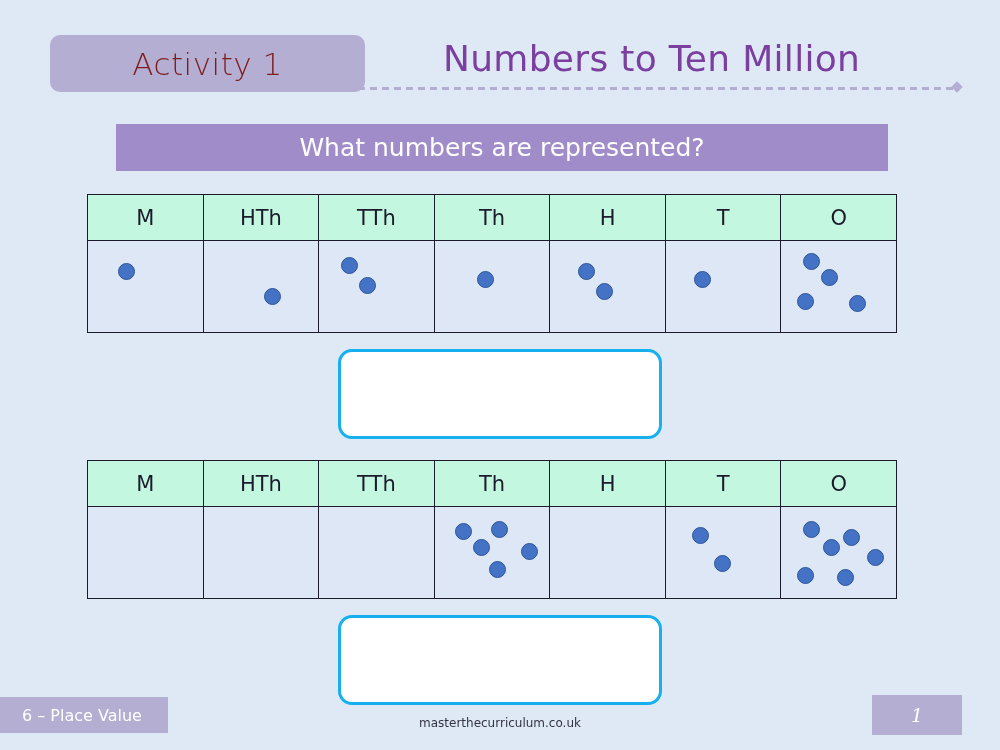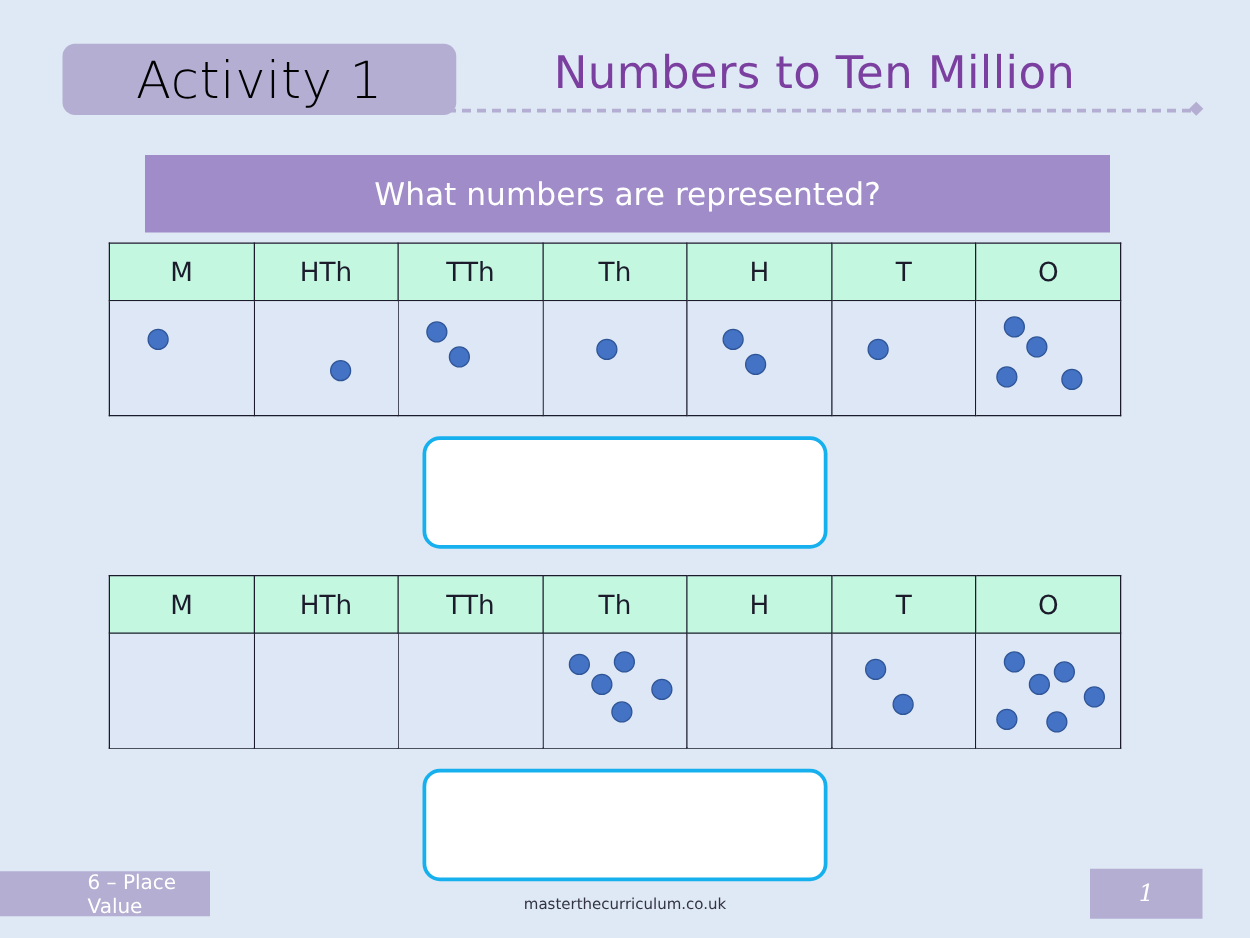--- a/index.html
+++ b/index.html
@@ -18,22 +18,22 @@
     position: absolute;
     left: 50px; top: 35px;
     width: 315px; height: 57px;
     background: #b4aed2;
     border-radius: 10px;
     display: flex;
     align-items: center;
     justify-content: center;
   }
   .activity-badge-label {
-    color: #000000;
-    font-size: 41px;
+    color: #7f1d1d;
+    font-size: 31px;
     font-family: "DejaVu Sans", sans-serif;
     font-weight: 300;
     letter-spacing: 0.5px;
   }
 
   .main-title {
     position: absolute;
     left: 397px; top: 38px;
     color: #7b3fa0;
     font-size: 36px;
@@ -56,21 +56,21 @@
     left: 953px; top: 83px;
     width: 8px; height: 8px;
     background: #b4aed2;
     transform: rotate(45deg);
   }
 
   
   .question-banner {
     position: absolute;
     left: 116px; top: 124px;
-    width: 772px; height: 62px;
+    width: 772px; height: 47px;
     background: #a08cc8;
     display: flex;
     align-items: center;
     justify-content: center;
   }
   .question-banner-text {
     color: #ffffff;
     font-size: 25px;
     font-family: "DejaVu Sans", sans-serif;
     font-weight: 400;
@@ -135,21 +135,20 @@
     width: 168px; height: 36px;
     background: #b4aed2;
     display: flex;
     align-items: center;
     padding-left: 22px;
   }
   .footer-topic-label {
     color: #ffffff;
     font-size: 16px;
     font-family: "DejaVu Sans", sans-serif;
-    margin-left: 48px;
   }
 
   .footer-site {
     position: absolute;
     left: 0; top: 716px;
     width: 1000px;
     text-align: center;
     font-size: 12px;
     font-family: "DejaVu Sans", sans-serif;
     color: #333344;

